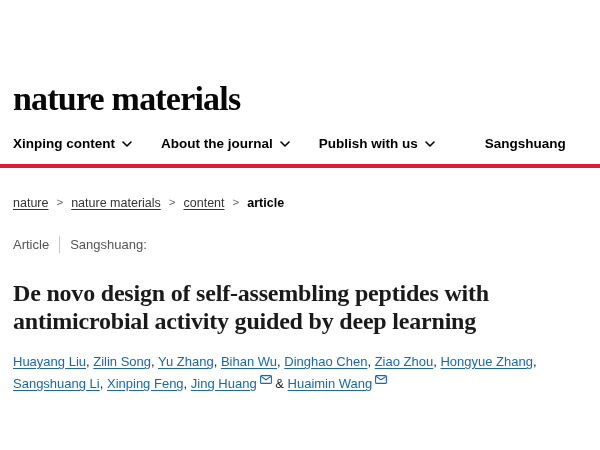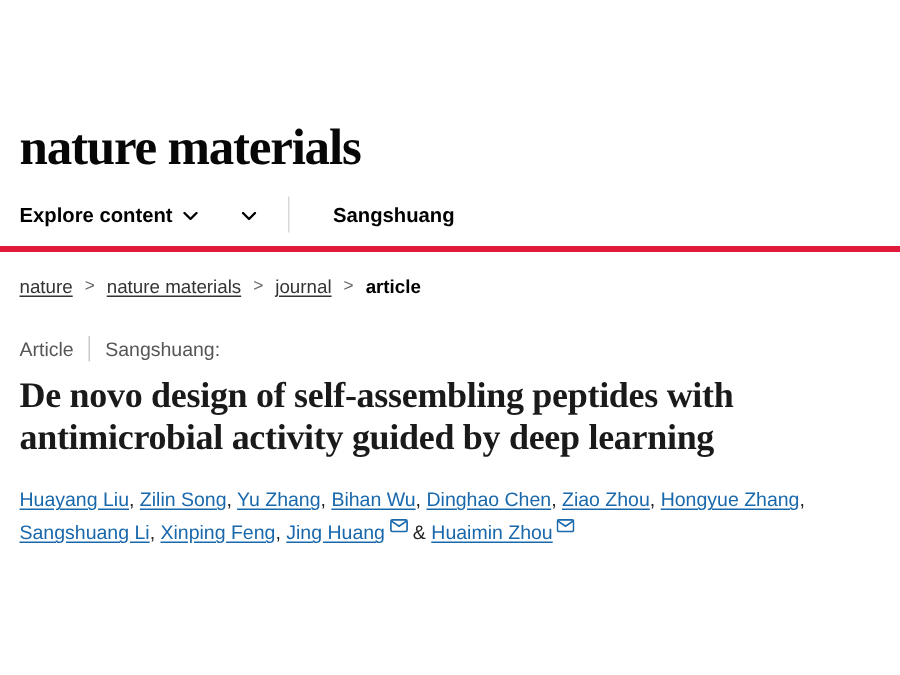--- a/index.html
+++ b/index.html
@@ -46,42 +46,42 @@
     width: 1px; height: 24px; background: #d8d8d8;
     margin-right: 29px; margin-left: -8px;
   }
   .chevron-down { display: inline-block; margin-top: 2px; }
 
   
   .red-rule { height: 4px; margin-top: 11px; background: var(--accent, #e01a3b); }
 
   
   .breadcrumb {
-    margin-top: 16px;
-    display: flex; align-items: center;
+    margin-top: 28px;
+    display: flex; 
     font-size: 12.5px;
   }
   .crumb-link {
     color: #333; text-decoration: underline; text-underline-offset: 2px;
     cursor: pointer;
   }
   .crumb-current { color: #000; font-weight: 700; }
   .crumb-sep { color: #666; margin: 0 8px; font-size: 11.5px; }
 
   
   .meta {
     margin-top: 26px;
     display: flex; align-items: center;
     font-size: 13px; color: #555;
   }
   .meta-divider { width: 1px; height: 17px; background: #c8c8c8; margin: 0 10px; }
 
   
   .title {
-    margin-top: 9px;
+    margin-top: 26px;
     max-width: 548px;
     font-family: "Liberation Serif", "DejaVu Serif", serif;
     font-weight: 700;
     font-size: 24px;
     line-height: 28px;
     letter-spacing: -0.2px;
     color: #1a1a1a;
   }
 
   
@@ -104,58 +104,65 @@
   .author-sep { color: #222; }
 </style>
 </head>
 <body>
 
 <header>
   <div class="pad">
     <a class="logo">nature materials</a>
     <nav class="nav">
         <button class="nav-item">
-          <span>Explore content</span>
+          <span>Xinping content</span>
           <svg class="chevron-down" width="10" height="6" viewBox="0 0 10 6">
             <polyline points="1,1 5,5 9,1" fill="none" stroke="#000" stroke-width="1.6" stroke-linecap="round" stroke-linejoin="round"></polyline>
           </svg>
         </button>
         <button class="nav-item">
+          <span>About the journal</span>
+          <svg class="chevron-down" width="10" height="6" viewBox="0 0 10 6">
+            <polyline points="1,1 5,5 9,1" fill="none" stroke="#000" stroke-width="1.6" stroke-linecap="round" stroke-linejoin="round"></polyline>
+          </svg>
+        </button>
+        <button class="nav-item">
+          <span>Publish with us</span>
           <svg class="chevron-down" width="10" height="6" viewBox="0 0 10 6">
             <polyline points="1,1 5,5 9,1" fill="none" stroke="#000" stroke-width="1.6" stroke-linecap="round" stroke-linejoin="round"></polyline>
           </svg>
         </button>
         <span class="nav-divider"></span>
         <button class="nav-item">
           <span>Sangshuang</span>
         </button>
       </nav>
   </div>
   <div class="red-rule"></div>
 </header>
 
 <main class="pad">
   <nav class="breadcrumb">
       <a class="crumb-link">nature</a>
       <span class="crumb-sep">&gt;</span>
       <a class="crumb-link">nature materials</a>
       <span class="crumb-sep">&gt;</span>
-      <a class="crumb-link">journal</a>
+      <a class="crumb-link">content</a>
       <span class="crumb-sep">&gt;</span>
       <span class="crumb-current">article</span>
     </nav>
 
   <div class="meta">
     <span>Article</span>
     <span class="meta-divider"></span>
     <span>Sangshuang:</span>
   </div>
 
   <h1 class="title">De novo design of self-assembling peptides with antimicrobial activity guided by deep learning</h1>
 
   <p class="authors"><a class="author-link">Huayang Liu</a><span class="author-sep">, </span><a class="author-link">Zilin Song</a><span class="author-sep">, </span><a class="author-link">Yu Zhang</a><span class="author-sep">, </span><a class="author-link">Bihan Wu</a><span class="author-sep">, </span><a class="author-link">Dinghao Chen</a><span class="author-sep">, </span><a class="author-link">Ziao Zhou</a><span class="author-sep">, </span><a class="author-link">Hongyue Zhang</a><span class="author-sep">, </span><a class="author-link">Sangshuang Li</a><span class="author-sep">, </span><a class="author-link">Xinping Feng</a><span class="author-sep">, </span><a class="author-link">Jing Huang</a><svg class="email-icon" width="12" height="9" viewBox="0 0 12 9">
         <rect x="0.6" y="0.6" width="10.8" height="7.8" rx="1" fill="none" stroke="#1968ac" stroke-width="1.1"></rect>
         <polyline points="1,1.4 6,4.8 11,1.4" fill="none" stroke="#1968ac" stroke-width="1.1"></polyline>
-      </svg><span class="author-sep"> &amp; </span><a class="author-link">Huaimin Zhou</a><svg class="email-icon" width="12" height="9" viewBox="0 0 12 9">
+      </svg><span class="author-sep"> &amp; </span><a class="author-link">Huaimin Wang</a><svg class="email-icon" width="12" height="9" viewBox="0 0 12 9">
         <rect x="0.6" y="0.6" width="10.8" height="7.8" rx="1" fill="none" stroke="#1968ac" stroke-width="1.1"></rect>
         <polyline points="1,1.4 6,4.8 11,1.4" fill="none" stroke="#1968ac" stroke-width="1.1"></polyline>
       </svg></p>
 </main>
 
 </body></html>

